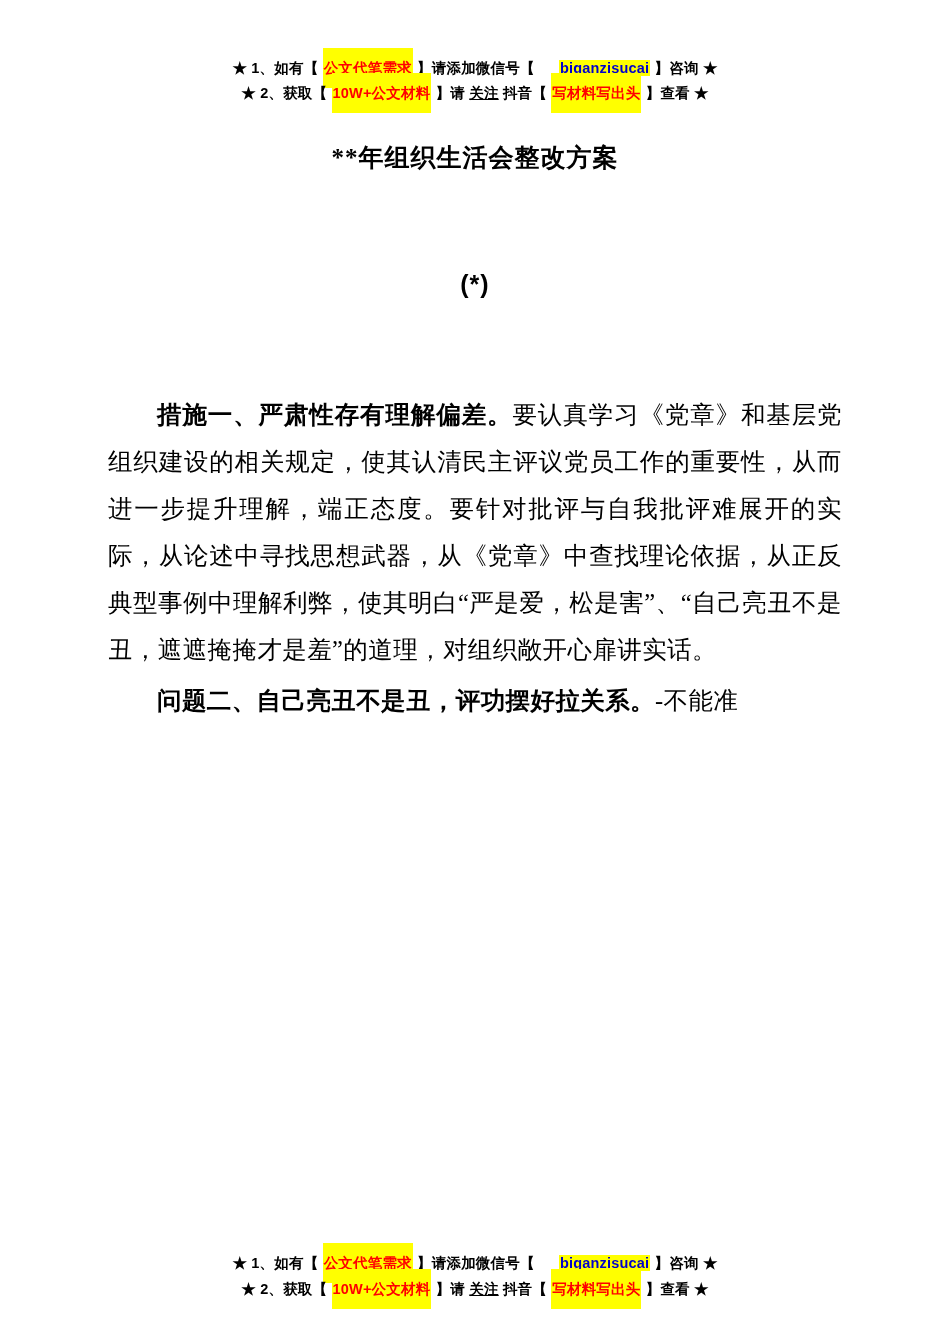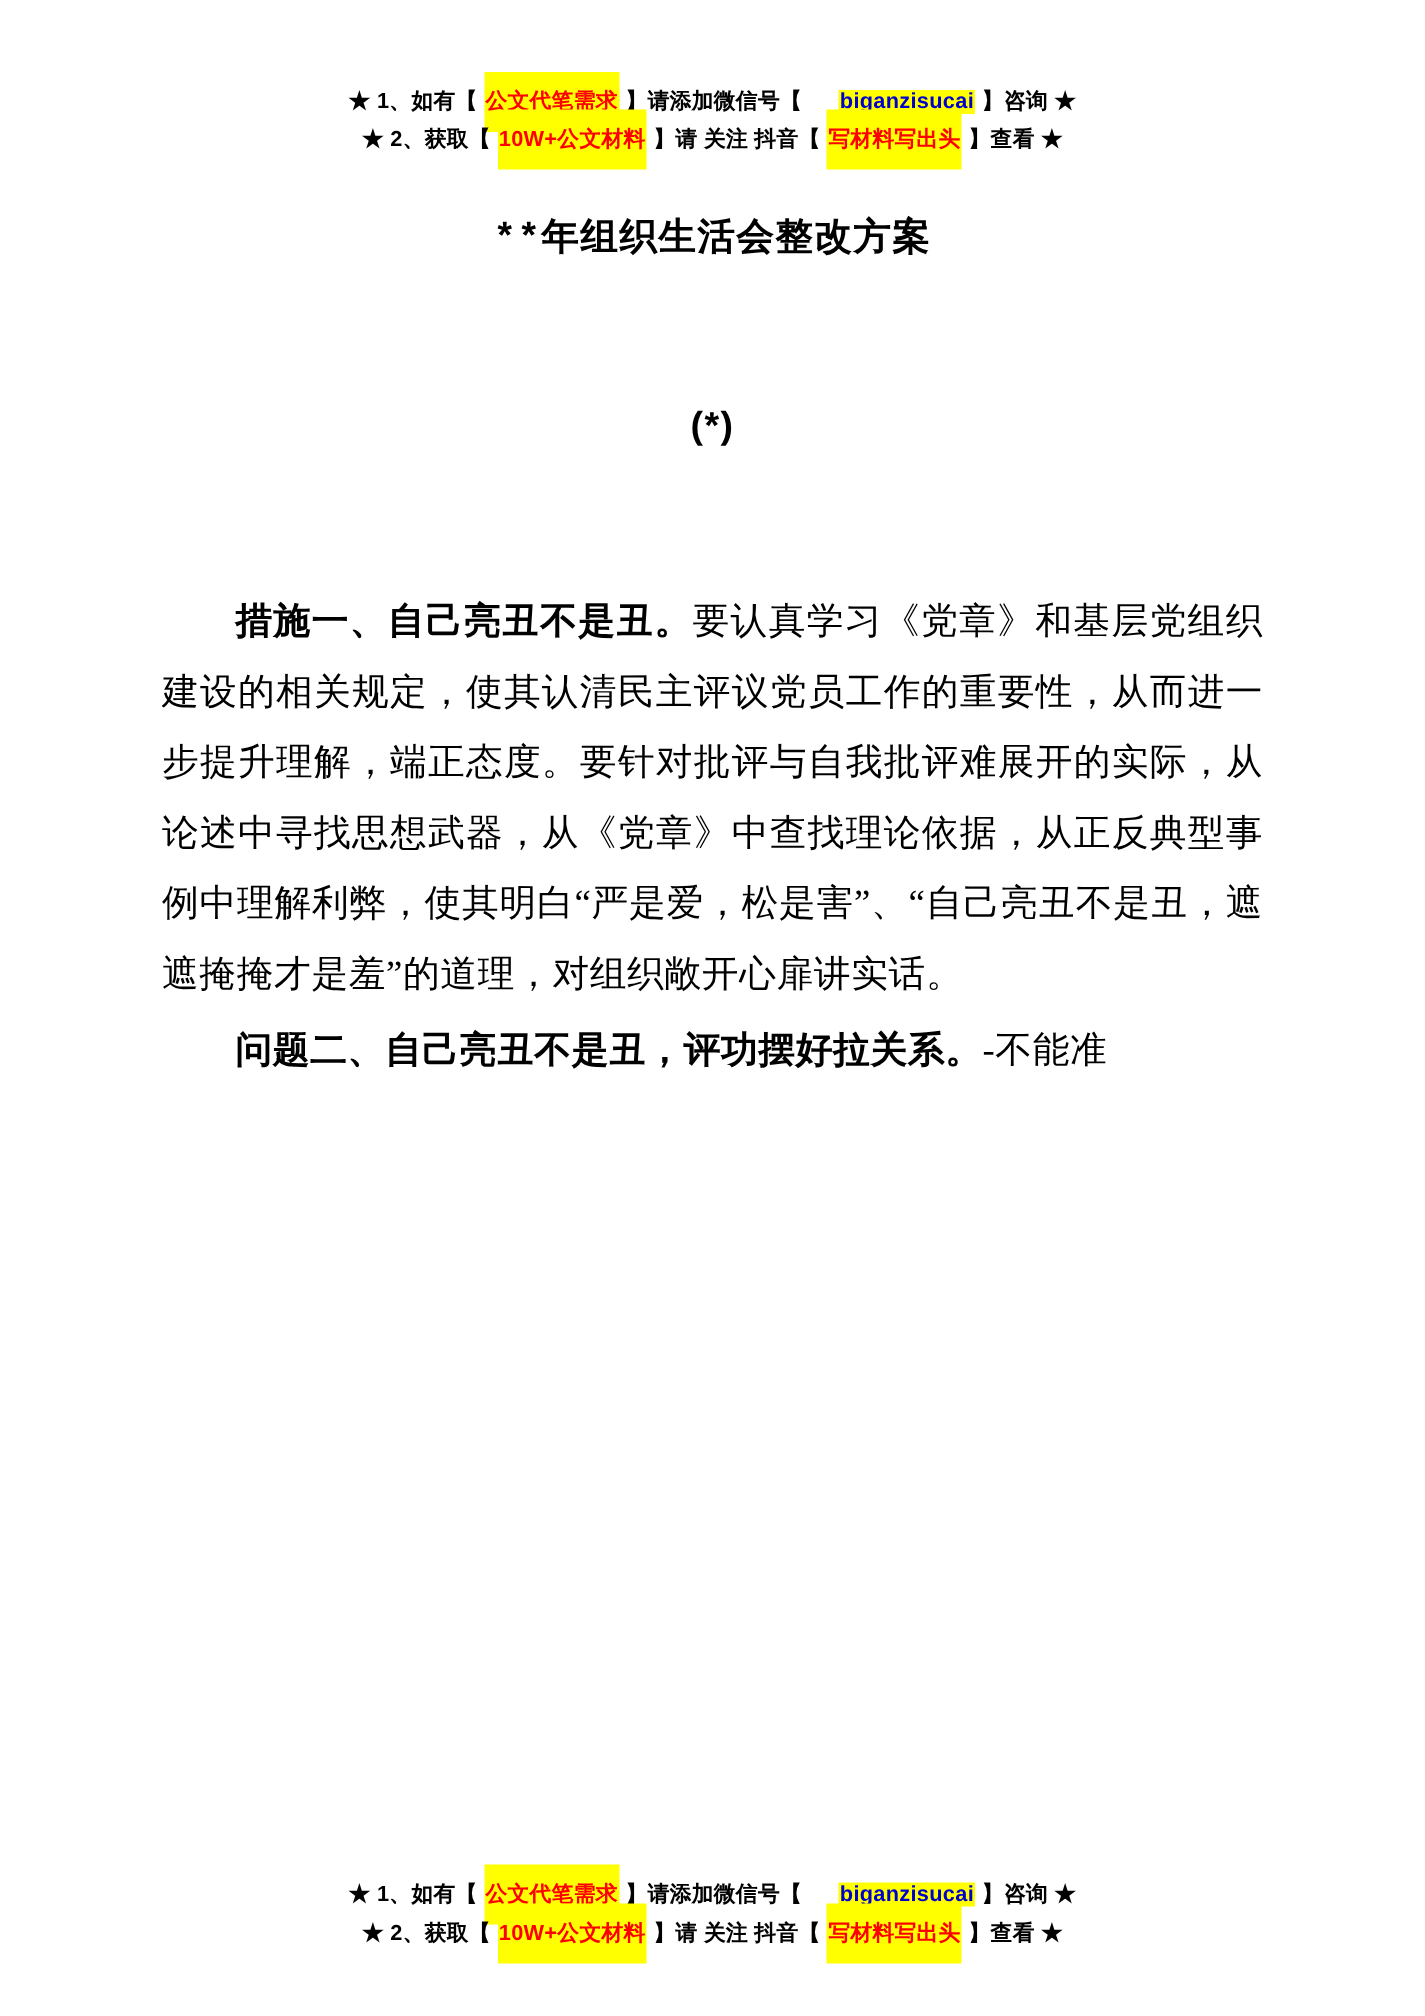--- a/index.html
+++ b/index.html
@@ -37,34 +37,34 @@
     background: #ffff00;
     color: #ff0000;
     padding: 12px 1px;
   }
   .hl-yellow-blue {
     background: #ffff00;
     color: #0000cc;
     padding: 0 1px;
     margin-left: 20px;
   }
-  .underline { }
+  .underline { text-decoration: underline; }
 
   .promo-top { margin-bottom: 34px; }
   .promo-bottom {
     position: absolute;
     left: 108px;
     right: 108px;
     bottom: 42px;
   }
 
   
   .doc-title {
     text-align: center;
-    font-family: Liberation Mono, monospace;
+    font-family: Liberation Serif, serif;
     font-weight: bold;
     font-size: 25px;
     letter-spacing: 1px;
     margin: 26px 0 0 0;
   }
   .doc-subtitle {
     text-align: center;
     font-family: "Liberation Sans", sans-serif;
     font-weight: bold;
     font-size: 25px;
@@ -120,21 +120,21 @@
       <span>】查看</span>
       <span class="star">★</span>
     </div>
   </div>
 
   <h1 class="doc-title">**年组织生活会整改方案</h1>
   <div class="doc-subtitle">(*)</div>
 
   <div class="body-block clip">
     <p class="para">
-      <span class="lead">措施一、自己亮丑不是丑。</span><span>要认真学习《党章》和基层党组织建设的相关规定，使其认清民主评议党员工作的重要性，从而进一步提升理解，端正态度。要针对批评与自我批评难展开的实际，从论述中寻找思想武器，从《党章》中查找理论依据，从正反典型事例中理解利弊，使其明白“严是爱，松是害”、“自己亮丑不是丑，遮遮掩掩才是羞”的道理，对组织敞开心扉讲实话。</span>
+      <span class="lead">措施一、严肃性存有理解偏差。</span><span>要认真学习《党章》和基层党组织建设的相关规定，使其认清民主评议党员工作的重要性，从而进一步提升理解，端正态度。要针对批评与自我批评难展开的实际，从论述中寻找思想武器，从《党章》中查找理论依据，从正反典型事例中理解利弊，使其明白“严是爱，松是害”、“自己亮丑不是丑，遮遮掩掩才是羞”的道理，对组织敞开心扉讲实话。</span>
     </p>
     <p class="para">
       <span class="lead">问题二、自己亮丑不是丑，评功摆好拉关系。</span><span>-不能准</span>
     </p>
   </div>
 
   <div class="promo promo-bottom">
     <div class="line">
       <span class="star">★</span>
       <span>1、如有【</span>

